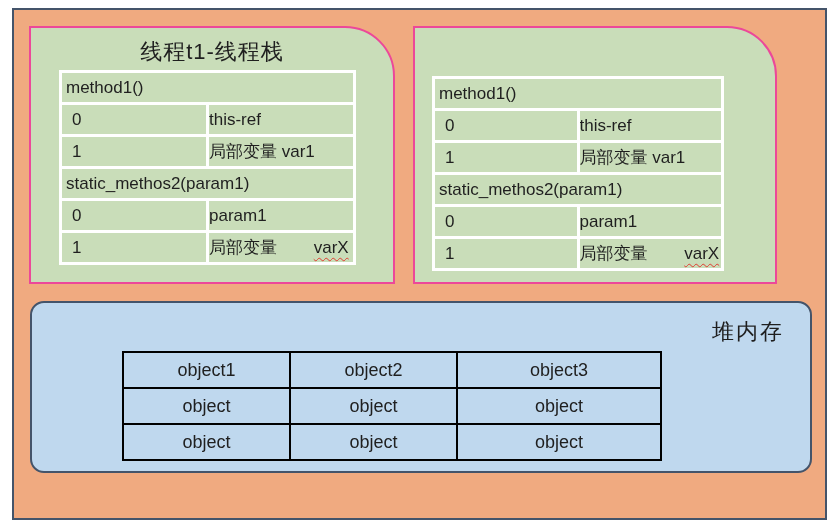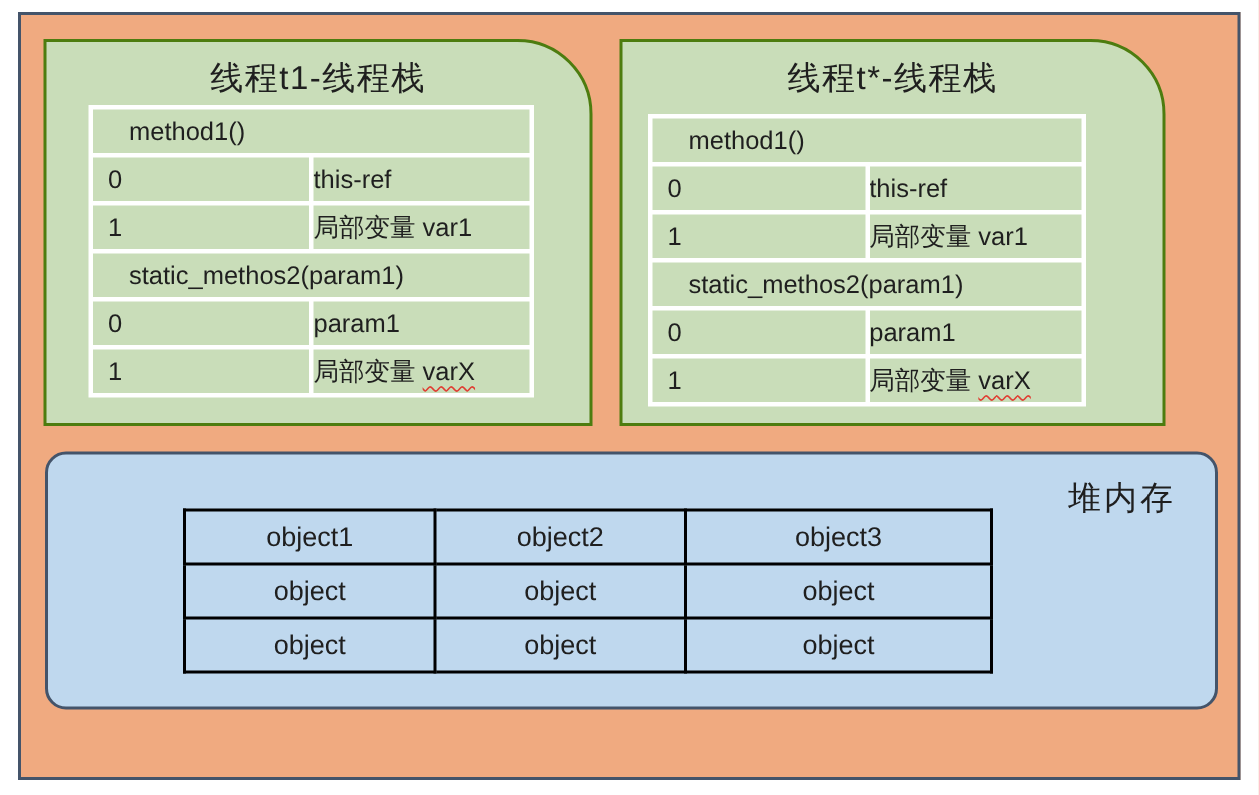--- a/index.html
+++ b/index.html
@@ -22,21 +22,21 @@
     width: 811px; height: 508px;
     background: #f0aa80;
     border: 2px solid #44546a;
   }
   
   .stack {
     position: absolute;
     top: 16px;
     height: 258px;
     background: #c9ddb9;
-    border: 2px solid #4d7c0f;
+    border: 2px solid #ec4899;
     border-radius: 0 50px 0 0;
     box-sizing: border-box;
   }
   .stack.s0 { left: 15px;  width: 366px; }
   .stack.s1 { left: 399px; width: 364px; }
   .stack-title {
     text-align: center;
     padding-top: 9px;
     font-size: 22px;
     letter-spacing: 1px;
@@ -51,49 +51,50 @@
   .s0 .frame-table { left: 28px; top: 42px; width: 297px; }
   .s1 .frame-table { left: 17px; top: 48px; width: 292px; }
   .frame-table td {
     background: #c9ddb9;
     height: 27px;
     font-size: 17px;
     vertical-align: middle;
     white-space: nowrap;
     overflow: hidden;
   }
-  .frame-table td.method-cell { padding-left: 24px; }
+  .frame-table td.method-cell { padding-left: 4px; }
   .frame-table td.idx-cell    { width: 38px; padding-left: 10px; }
   .frame-table td.val-cell    { padding-left: 0; }
   .squiggle {
     text-decoration: underline;
     text-decoration-style: wavy;
     text-decoration-color: #e03c31;
     text-decoration-thickness: 1px;
     text-underline-offset: 4px;
+    margin-left: 32px;
   }
   
   .heap-box {
     position: absolute;
     left: 16px; top: 291px;
     width: 782px; height: 172px;
     background: #bfd8ee;
     border: 2px solid #44546a;
     border-radius: 14px;
     box-sizing: border-box;
   }
   .heap-label {
     position: absolute;
     top: 14px; right: 26px;
     font-size: 22px;
     letter-spacing: 2px;
   }
   .heap-table {
     position: absolute;
-    left: 90px; top: 36px;
+    left: 90px; top: 48px;
     width: 540px;
     border-collapse: collapse;
     table-layout: fixed;
   }
   .heap-table td {
     border: 2px solid #000000;
     height: 32px;
     text-align: center;
     vertical-align: middle;
     font-size: 18px;
@@ -141,21 +142,20 @@
             </tr>
             <tr>
               <td class="idx-cell">1</td>
               <td class="val-cell">局部变量 <span class="squiggle">varX</span></td>
             </tr>
           </tbody>
       </table>
     </section>
 
     <section class="stack s1">
-      <div class="stack-title">线程t*-线程栈</div>
       <table class="frame-table">
         <tbody>
             <tr>
               <td class="method-cell" colspan="2">method1()</td>
             </tr>
             <tr>
               <td class="idx-cell">0</td>
               <td class="val-cell">this-ref</td>
             </tr>
             <tr>

